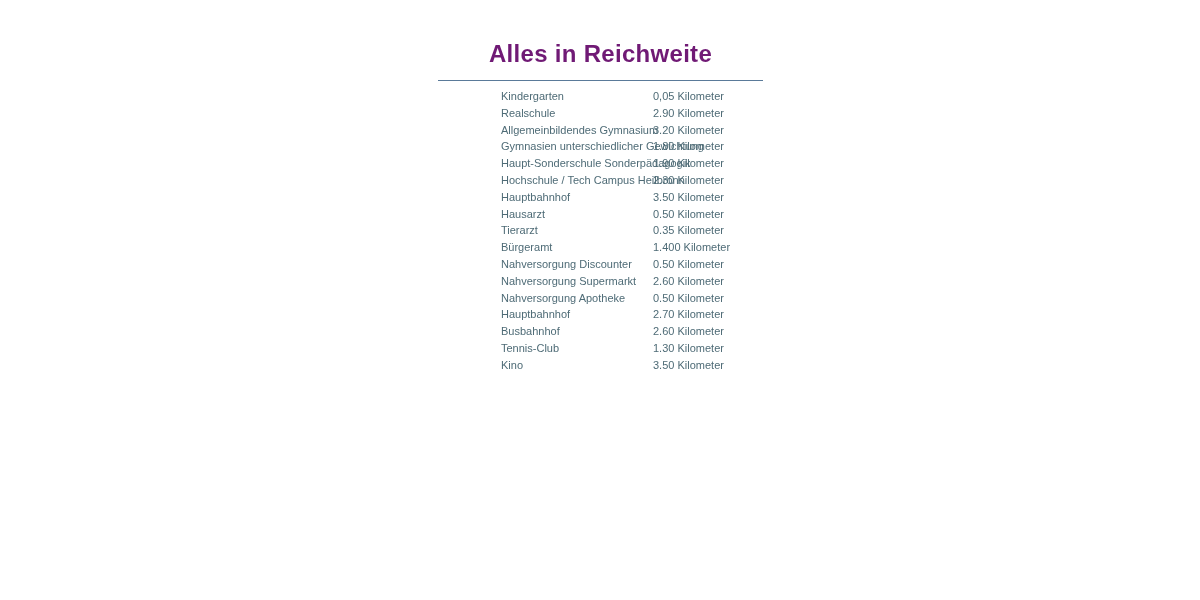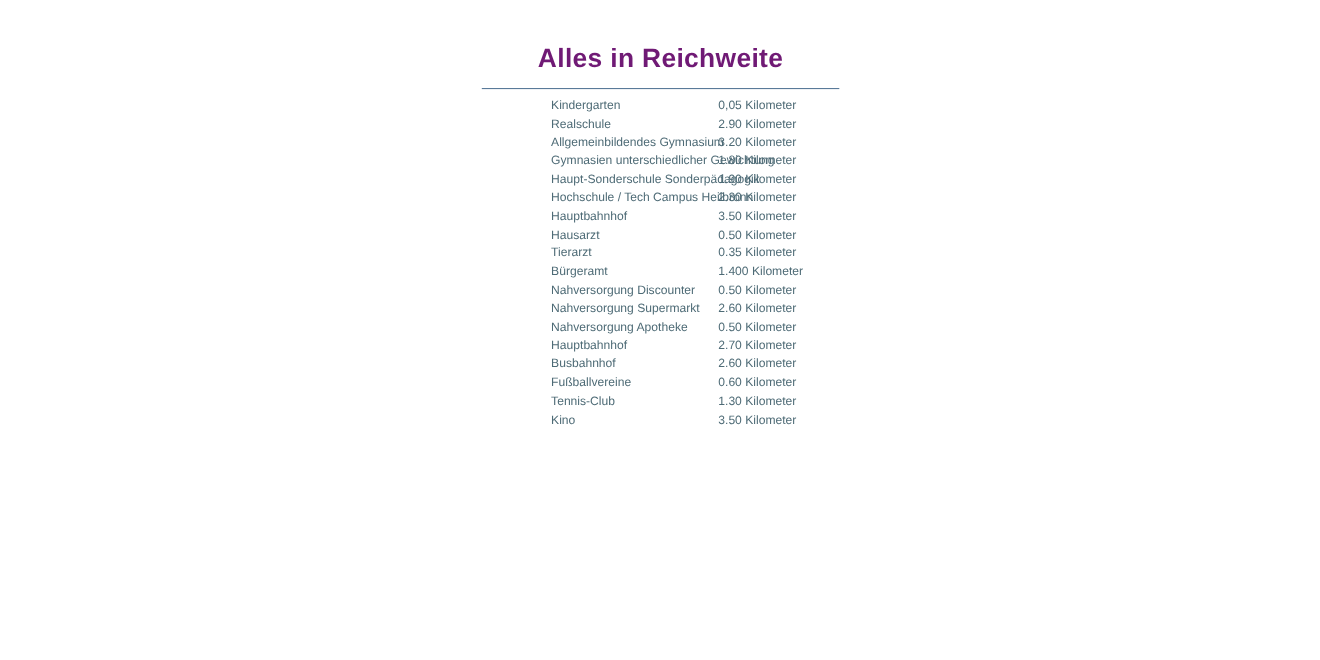--- a/index.html
+++ b/index.html
@@ -134,24 +134,20 @@
     <span class="value">2.70 Kilometer</span>
   </div>
 
   <div class="row">
     <span class="label">Busbahnhof</span>
     <span class="value">2.60 Kilometer</span>
   </div>
 
 
 
-  <div class="row">
-    <span class="label">Fußballvereine</span>
-    <span class="value">0.60 Kilometer</span>
-  </div>
 
   <div class="row">
     <span class="label">Tennis-Club</span>
     <span class="value">1.30 Kilometer</span>
   </div>
 
 
   <div class="row">
     <span class="label">Kino</span>
     <span class="value">3.50 Kilometer</span>

